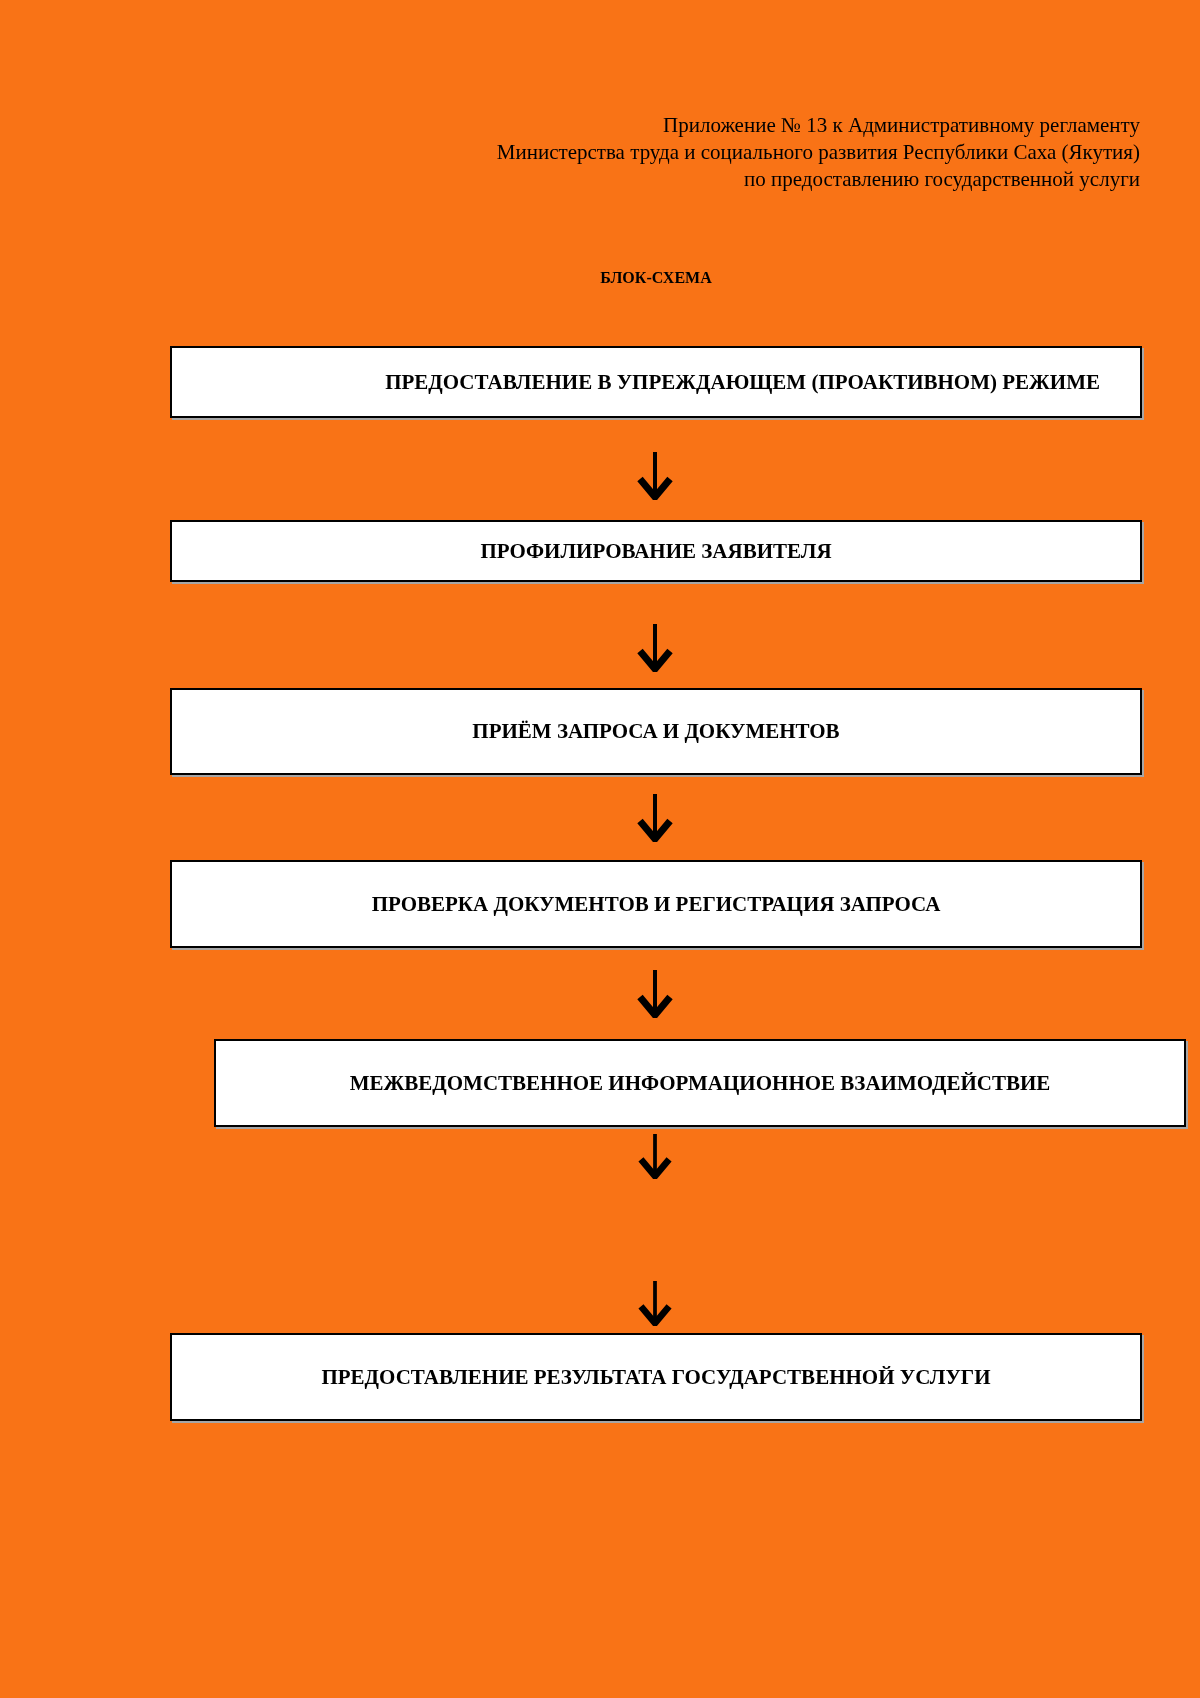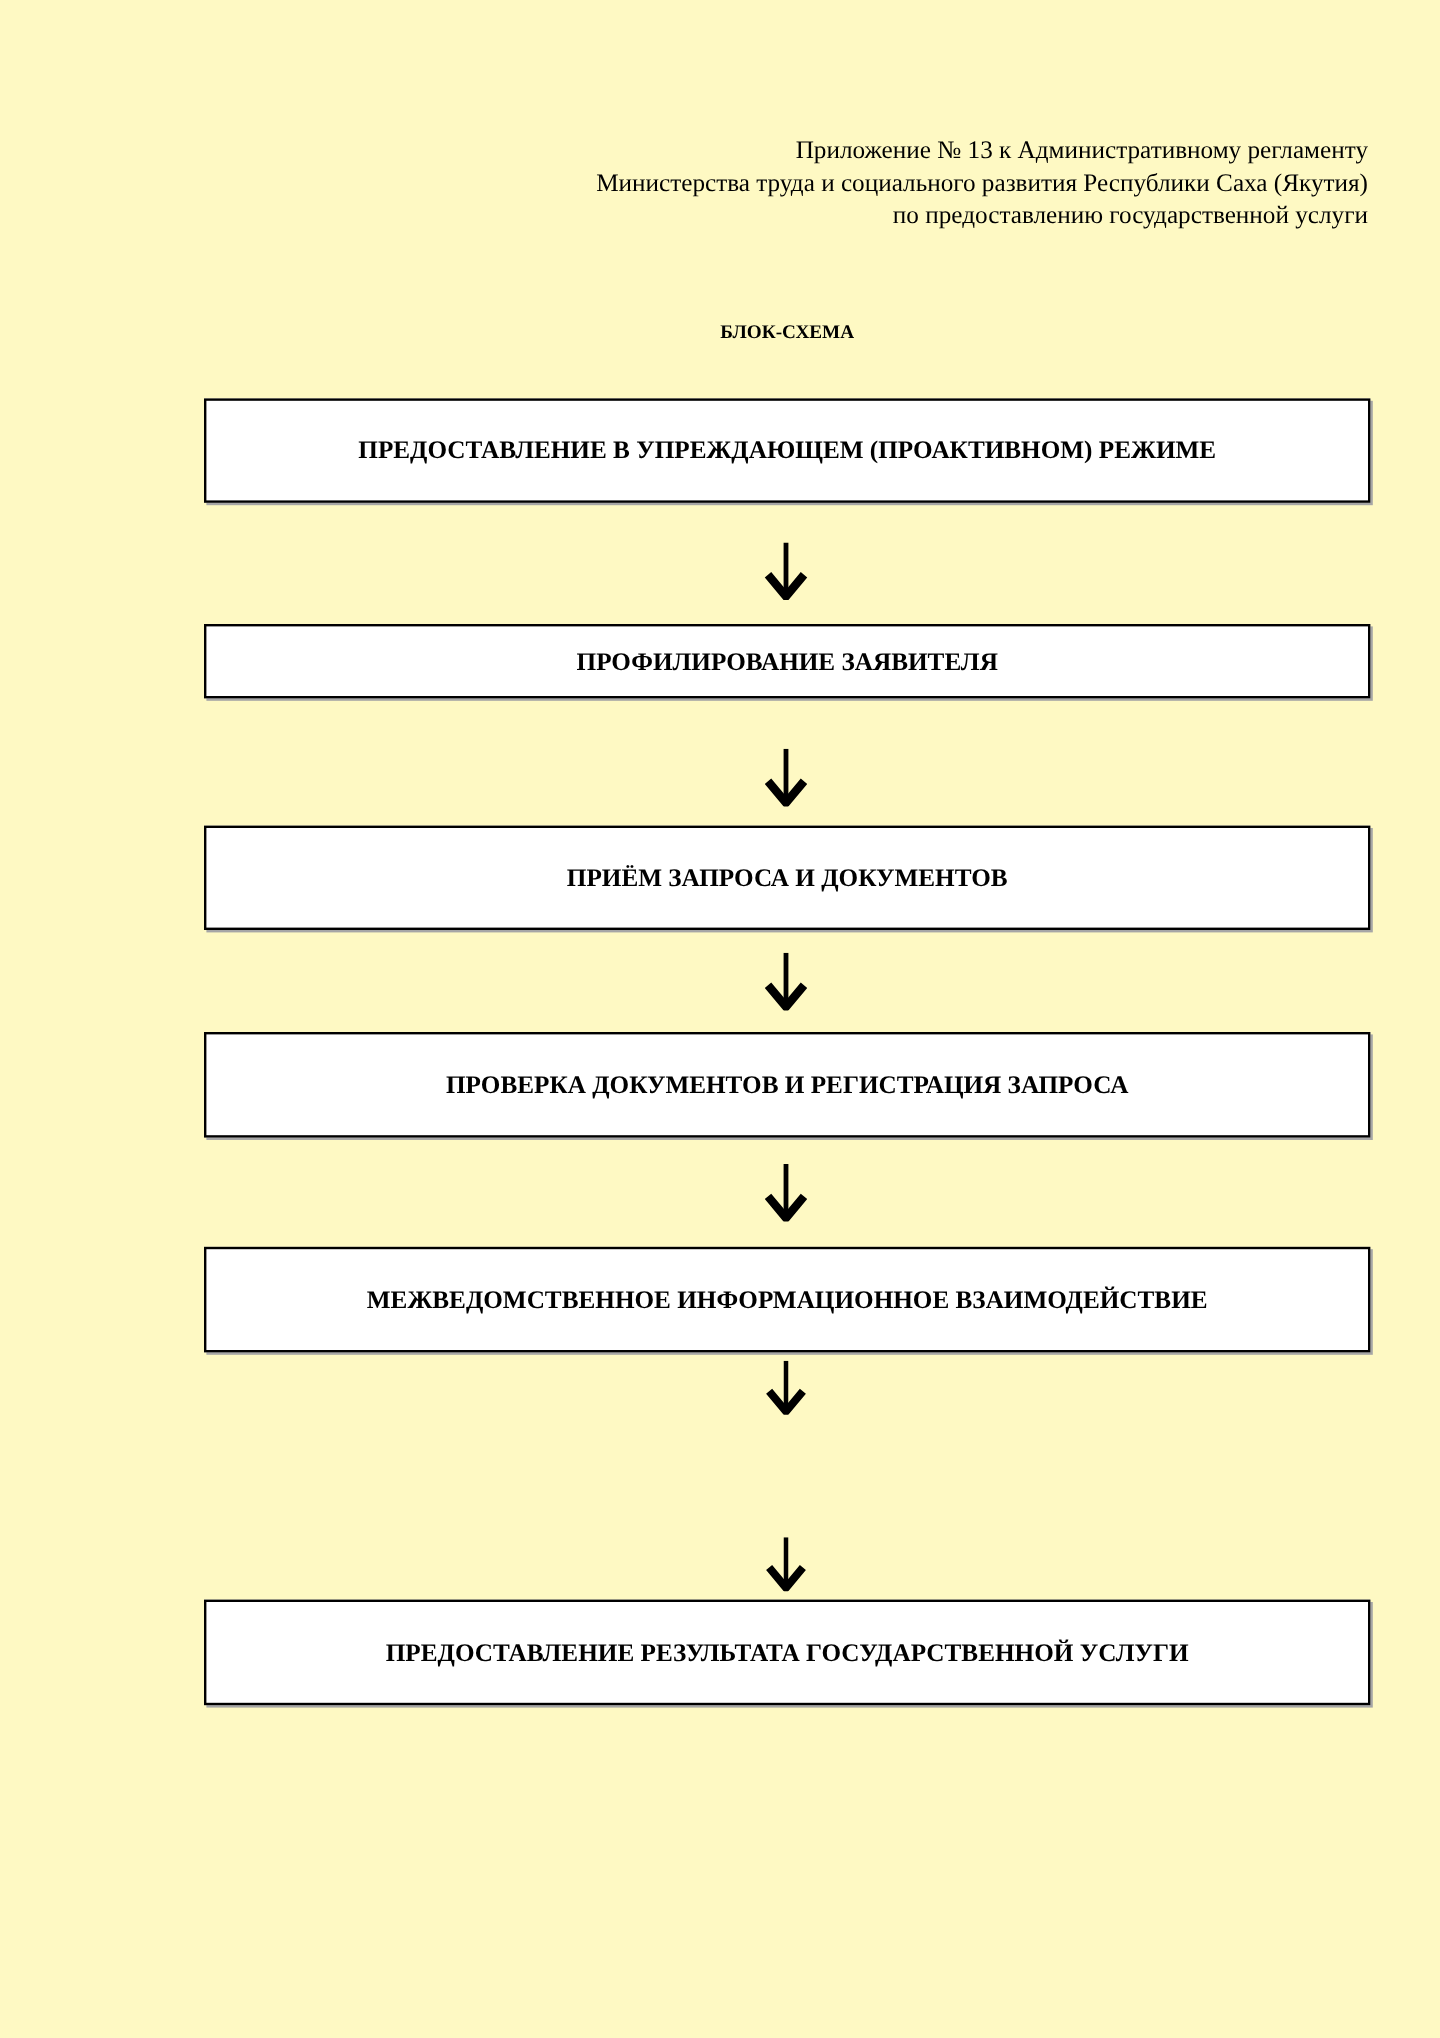--- a/index.html
+++ b/index.html
@@ -4,21 +4,21 @@
 <style>
   html, body {
     margin: 0;
     padding: 0;
     background: #ffffff;
   }
   .page {
     position: relative;
     width: 1200px;
     height: 1698px;
-    background: #fef9c3;
+    background: #f97316;
     color: #000000;
     font-family: "Liberation Serif", "DejaVu Serif", serif;
     overflow: hidden;
   }
   .doc-header {
     position: absolute;
     top: 112px;
     right: 60px;
     left: 120px;
     text-align: right;
@@ -48,25 +48,25 @@
     background: #ffffff;
     display: flex;
     align-items: center;
     justify-content: center;
     text-align: center;
     font-size: 21px;
     font-weight: bold;
     line-height: 29px;
     padding: 0 40px;
   }
-  .b1 { top: 332px;  height: 87px; }
+  .b1 { top: 346px;  height: 72px; justify-content: flex-end; }
   .b2 { top: 520px;  height: 62px; }
   .b3 { top: 688px;  height: 87px; }
   .b4 { top: 860px;  height: 88px; }
-  .b5 { top: 1039px; height: 88px; }
+  .b5 { top: 1039px; height: 88px; margin-left: 44px; }
   .b6 { top: 1187px; height: 86px; }
   .b7 { top: 1333px; height: 88px; }
   .flow-arrow {
     position: absolute;
     left: 635px;
     width: 40px;
   }
   .a1 { top: 452px;  height: 48px; }
   .a2 { top: 624px;  height: 48px; }
   .a3 { top: 794px;  height: 48px; }

